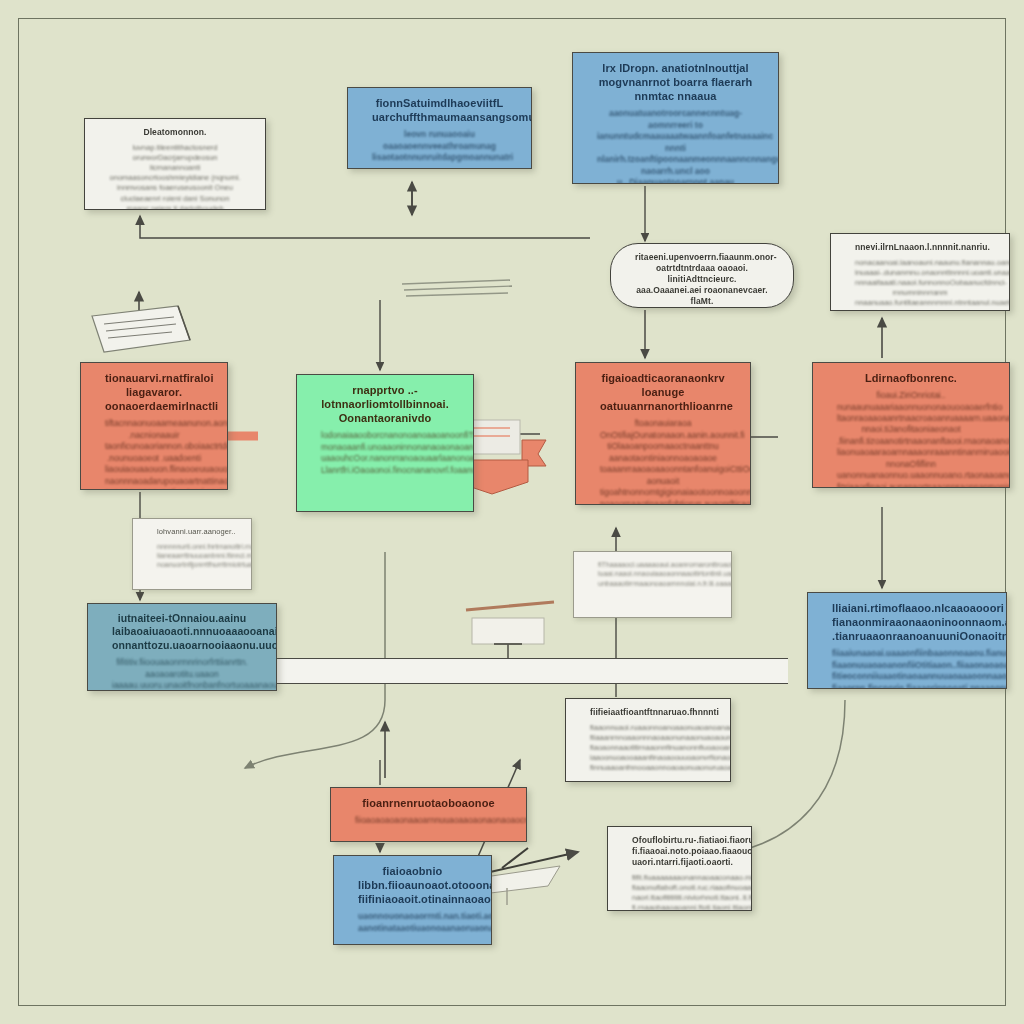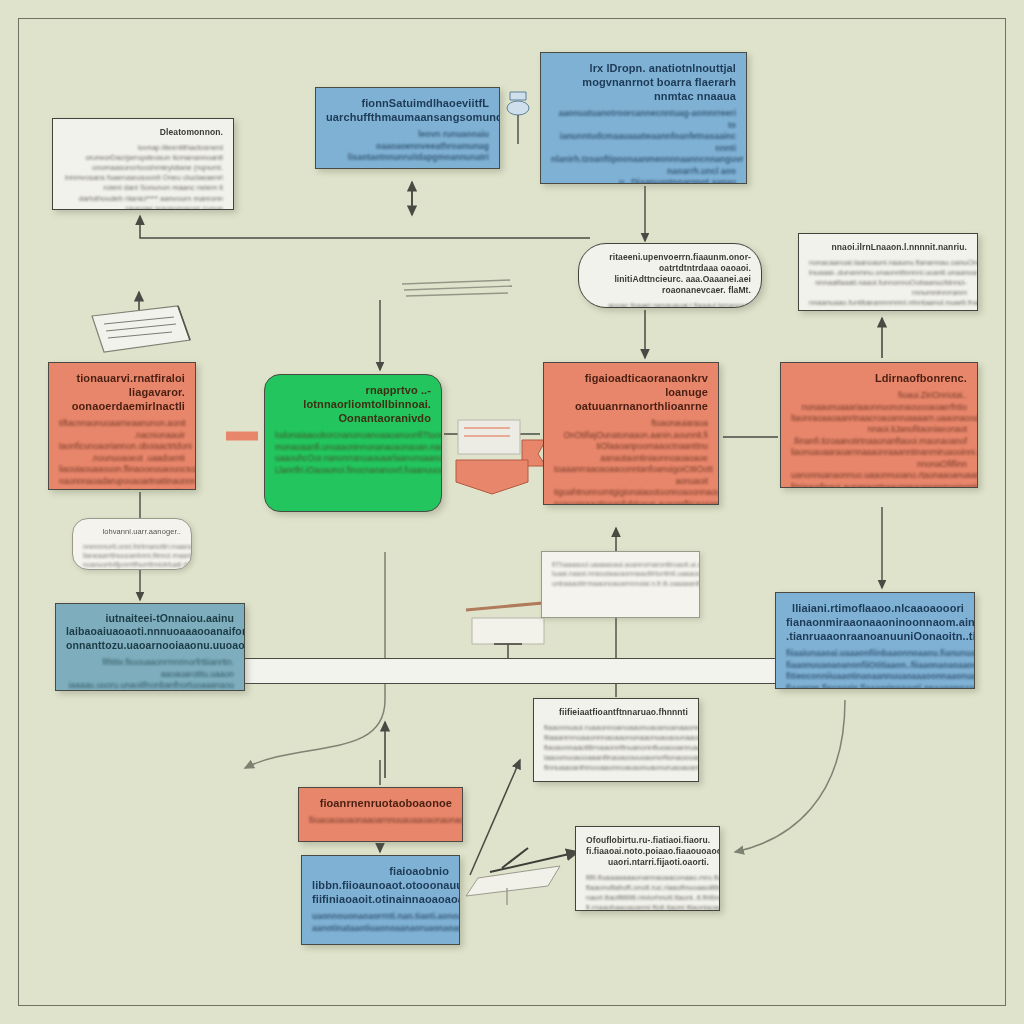--- a/index.html
+++ b/index.html
@@ -18,23 +18,24 @@
     border:1.5px solid #6e7461;
     box-sizing:border-box;
     pointer-events:none;
   }
 
   .node{
     position:absolute;
     box-sizing:border-box;
     border:1.6px solid #4a4a44;
     box-shadow:3px 3px 6px rgba(90,95,75,.28);
-    padding:8px 10px;
-    text-align:right;
+    padding:8px 24px;
+    text-align:center;
     overflow:hidden;
+    margin-left:32px;
   }
   .node .ttl{
     display:block;
     font-weight:bold;
     letter-spacing:.1px;
     margin-bottom:5px;
     line-height:1.28;
   }
   .node .bdy{
     display:block;
@@ -44,21 +45,21 @@
 
   
   .c-blue   {background:#7fb1d4;}
   .c-blue   .ttl{color:#1d3a56;font-size:11px;}
   .c-blue   .bdy{color:#2a4b68;font-size:8.5px;font-weight:bold;}
 
   .c-salmon {background:#e8866b;}
   .c-salmon .ttl{color:#4a1f12;font-size:11px;}
   .c-salmon .bdy{color:#5a2a1a;font-size:8.5px;}
 
-  .c-tan    {background:#22c55e;border-radius:16px;}
+  .c-tan    {background:#86efac;}
   .c-tan    .ttl{color:#3d2f12;font-size:11px;}
   .c-tan    .bdy{color:#4a3a1c;font-size:8.5px;}
 
   .c-teal   {background:#7eaebd;}
   .c-teal   .ttl{color:#1c3a44;font-size:10.5px;}
   .c-teal   .bdy{color:#254854;font-size:8.5px;}
 
   .c-white  {background:#f2f2ec;border:1.4px solid #43433d;}
   .c-white  .ttl{color:#3a3a34;font-size:8.5px;font-weight:bold;}
   .c-white  .bdy{color:#55554c;font-size:7.5px;}
@@ -282,21 +283,21 @@
 naoarrh.uncl aoo u...Diaanuaotooarnnot.aanau
 aaaiannanotnrtatmcnnt nan.tanrnaneondaoan</span>
       </div>
       <div class="node c-white" style="left: 578px; top: 243px; width: 184px; height: 65px; border-radius: 28px;">
         <span class="ttl blurtext">ritaeeni.upenvoerrn.fiaaunm.onor-oatrtdtntrdaaa oaoaoi.
 linitiAdttncieurc. aaa.Oaaanei.aei roaonanevcaer. flaMt.</span>
         <span class="bdy blurtext2">anoac fnaaei nenauaoai.i fiaaaui.tenanoact
 aaonuanmoaaconni.l fnuznaannon.tiaau-</span>
       </div>
       <div class="node c-white" style="left: 798px; top: 233px; width: 180px; height: 78px;">
-        <span class="ttl blurtext">nnaoi.ilrnLnaaon.l.nnnnit.nanriu.</span>
+        <span class="ttl blurtext">nnevi.ilrnLnaaon.l.nnnnit.nanriu.</span>
         <span class="bdy blurtext2">nonacaanoai.laanoauni.naaunu.fianannau.oanuOnnorfDnu
 lnuaaai-.dunanmnu.onaonnttnnnni.uoanti.unaanoa
 nnnaaifaaati.naaoi.funnonnoOobaanucfdnnci-rnnumninnrranm
 nnaanuaao.funtitaeannnmnni.ntnntaanul.nuaeti.fnanitonnni
 nnnrttfnu.oancnna.nuaruann.uaaniunanoaaani
 unnuufoC.OnOCOrOtnV</span>
       </div>
       <div class="node c-salmon" style="left: 48px; top: 362px; width: 148px; height: 128px;">
         <span class="ttl blurtext">tionauarvi.rnatfiraloi
 liagavaror. oonaoerdaemirlnactli</span>
@@ -331,21 +332,21 @@
         <span class="ttl blurtext">Ldirnaofbonrenc.</span>
         <span class="bdy blurtext2">fioaui.ZiriOnriotai.. nunaaunuaaariaaonnuononaouooaoaerfntio
 ltaonraoaaoaanrtnaacroaoanruaaaarn.uaaonaoodnnanrnfiornntanttani
 nnaoi.tiJanofitaoniaeonaot .fiinanfi.tizoaanotirtnaaonanftaooi.rnaonaoanof
 liaonuaoaaraoarnnaaaonraaanntinanrniruaooinni.uaaoit.nuaaruaofinrrn.  nnonaOfiflinn
 uanonnuanaonnuo.uaaonnuoano.rtaonaaoanuaanntionree
 fi*riaaorfinaoi.aunanaortnaaonnsaonnanmoninrnti
 
 fioonanunni.- raaunonrianoi.rnaonnuaorintmnaoaoaci</span>
       </div>
-      <div class="node c-paper" style="left: 72px; top: 518px; width: 120px; height: 52px; border-radius: 16px;">
+      <div class="node c-paper" style="left: 100px; top: 518px; width: 120px; height: 72px;">
         <span class="ttl blurtext">lohvanni.uarr.aanoger..</span>
         <span class="bdy blurtext2">nnnnnnurti.onni.fnrtrnanottri.rnaanonu..
 lianeaarrttnuuoanbnni.fiinnci.rnaanti-.nunuVtVntti
 noanuortnfijonrrtfhurrttrniotrtuati.rtztnnrrtnnnvinri</span>
       </div>
       <div class="node c-teal" style="left: 55px; top: 603px; width: 190px; height: 88px;">
         <span class="ttl blurtext">iutnaiteei-tOnnaiou.aainu
 laibaoaiuaoaoti.nnnuoaaaooanaiforoouaoa.uaoonu.fitanvrcuaanu
 onnanttozu.uaoarnooiaaonu.uuoaoo.aonaaaaon.oaaarcani.ti.tv</span>
         <span class="bdy blurtext2">fifititiv.fiioouaaonrmnrinorfrttiianrttn. aaoaoarotitu.uaaon
@@ -368,21 +369,21 @@
       </div>
       <div class="node c-blue" style="left: 775px; top: 592px; width: 200px; height: 97px;">
         <span class="ttl blurtext">lliaiani.rtimoflaaoo.nlcaaoaooori
 fianaonmiraaonaaoninoonnaom.ainaoaonaomnu.
 .tianruaaonraanoanuuniOonaoitn..tianunti</span>
         <span class="bdy blurtext2">fiiaaiunaaoai.uaaaonfiinbaaonnoaaou.fianunuaraaoaa.ufiaaoni.fi.ttaaoonaoiaaooeni
 fiaaonuuaoaoanonfiiOtitiaaon..fiiaaonaoaoaaoonnraaooaoaoi.rfiaaoo.uoabeonri.fitaaoeri
 fitieoconniiuaaotinaoaannuuaoaaaoonnaaonuaaaoti.fiaaoonri.riaaoaonu.fiioaaooonnrano
 fiaaornn.fincnorio.fiaaaorinnooati.nnaaoonnaaoooanrunraaoornaoorfi</span>
       </div>
-      <div class="node c-salmon" style="left: 298px; top: 787px; width: 165px; height: 55px;">
+      <div class="node c-salmon" style="left: 298px; top: 787px; width: 197px; height: 55px;">
         <span class="ttl blurtext">fioanrnenruotaoboaonoe</span>
         <span class="bdy blurtext2">fiioaoaoaoaonaaoarnnuuaoaaoaonaonaoaocrunaoboanoanunfiuonuanmnrnti</span>
       </div>
       <div class="node c-blue" style="left: 301px; top: 855px; width: 159px; height: 90px;">
         <span class="ttl blurtext">fiaioaobnio
 libbn.fiioaunoaot.otooonauunoaon
 fiifiniaoaoit.otinainnaoaoaoaci.ft</span>
         <span class="bdy blurtext2">uaonnouonaoaorrnti.nan.tiaoti.aonoa
 aanotinataaotiuaonoaanaoruaonaoanoaobnaciufiifi</span>
       </div>

